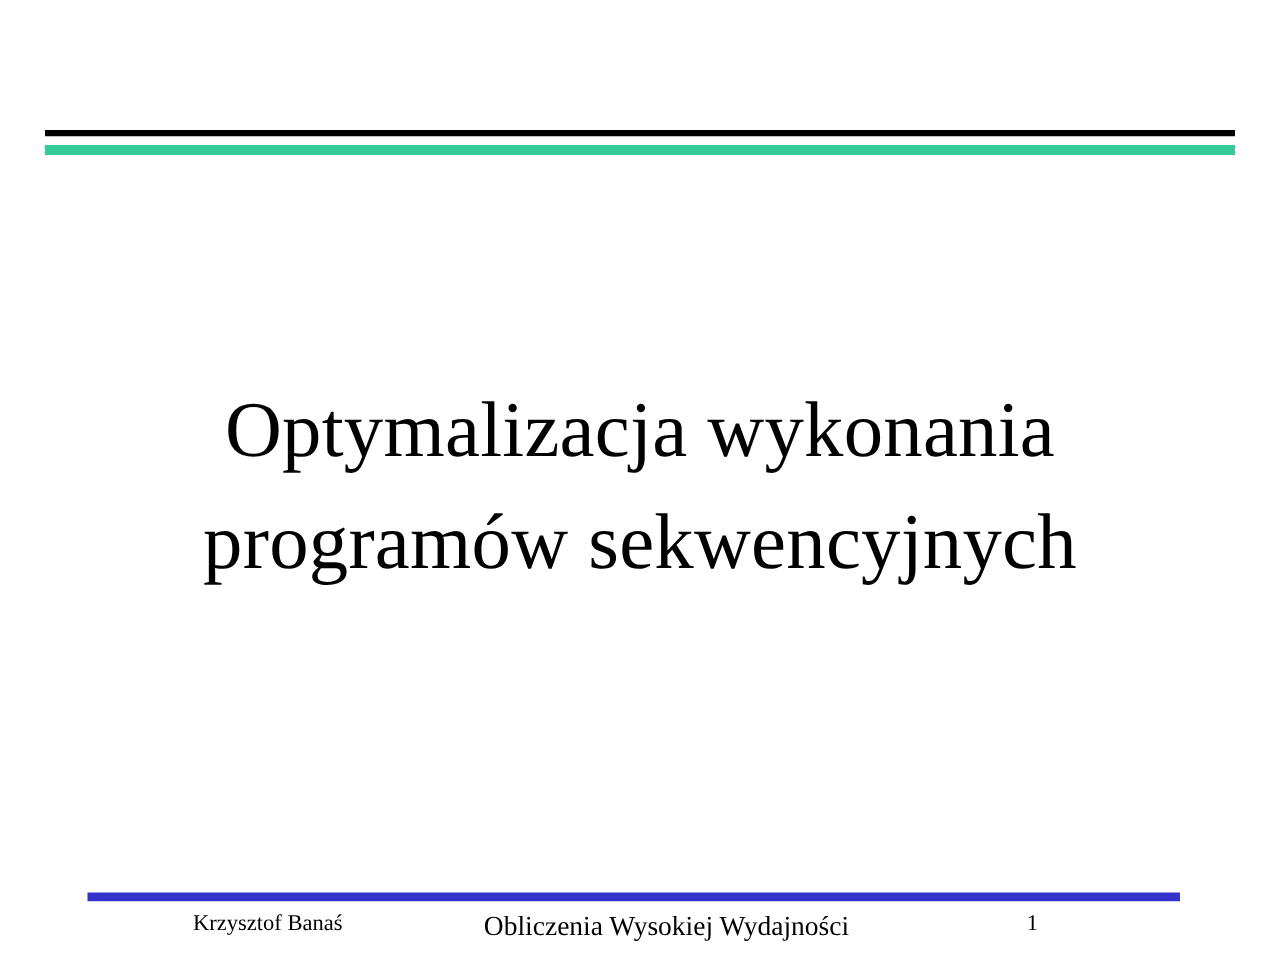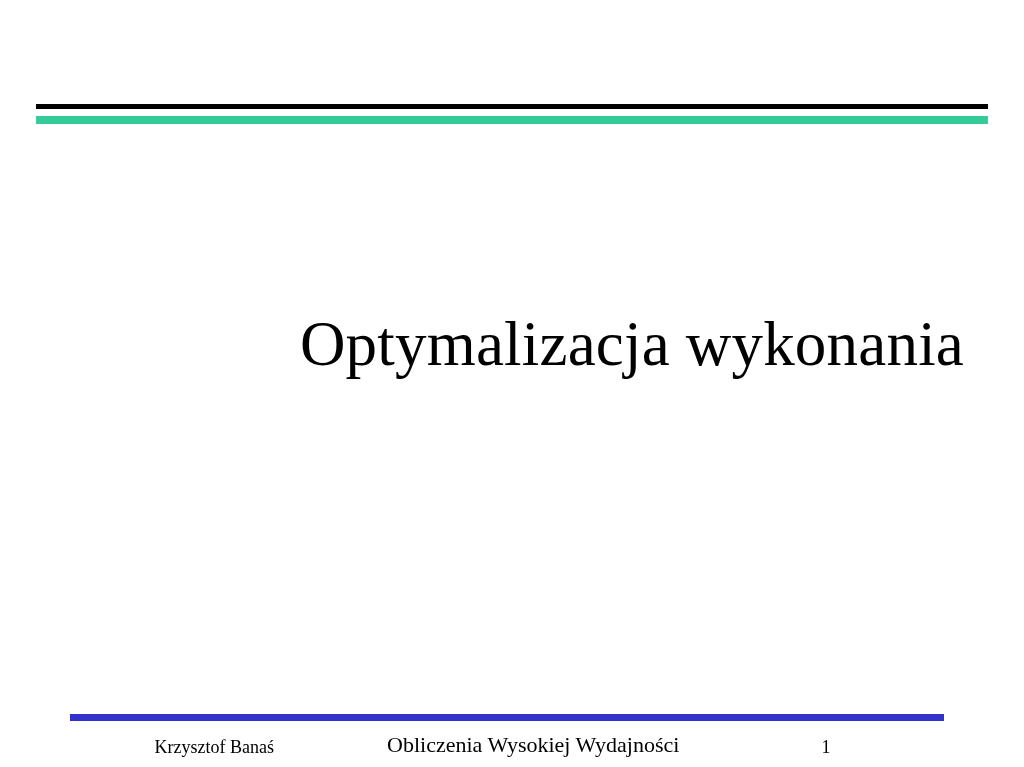--- a/index.html
+++ b/index.html
@@ -33,21 +33,21 @@
     height: 8px;
     background: #33cc99;
   }
 
   
   .title-block {
     position: absolute;
     left: 60px;
     top: 300px;
     width: 904px;
-    text-align: right;
+    text-align: center;
   }
   .title-line {
     font-family: "Liberation Serif", serif;
     font-size: 63px;
     line-height: 1.42;
     color: #000000;
     font-weight: normal;
     letter-spacing: 0.2px;
   }
 
@@ -61,21 +61,21 @@
     background: #3333cc;
   }
 
   .footer {
     position: absolute;
     left: 70px;
     top: 728px;
     width: 874px;
     height: 30px;
     display: flex;
-    align-items: flex-end;
+    align-items: flex-start;
   }
   .footer-left {
     width: 33%;
     text-align: center;
     font-size: 18px;
     color: #000000;
   }
   .footer-center {
     width: 40%;
     text-align: center;
@@ -92,20 +92,21 @@
 </head>
 <body>
 
 <div class="slide">
 
   <div class="top-rule-black"></div>
   <div class="top-rule-green"></div>
 
   <div class="title-block">
     <div class="title-line">Optymalizacja wykonania</div>
+    <div class="title-line">programów sekwencyjnych</div>
   </div>
 
   <div class="bottom-rule-blue"></div>
 
   <div class="footer">
     <div class="footer-left">Krzysztof Banaś</div>
     <div class="footer-center">Obliczenia Wysokiej Wydajności</div>
     <div class="footer-right">1</div>
   </div>
 

